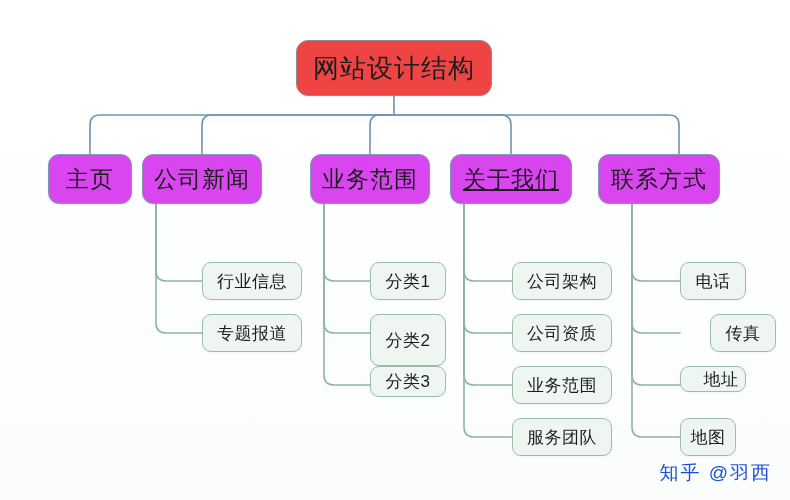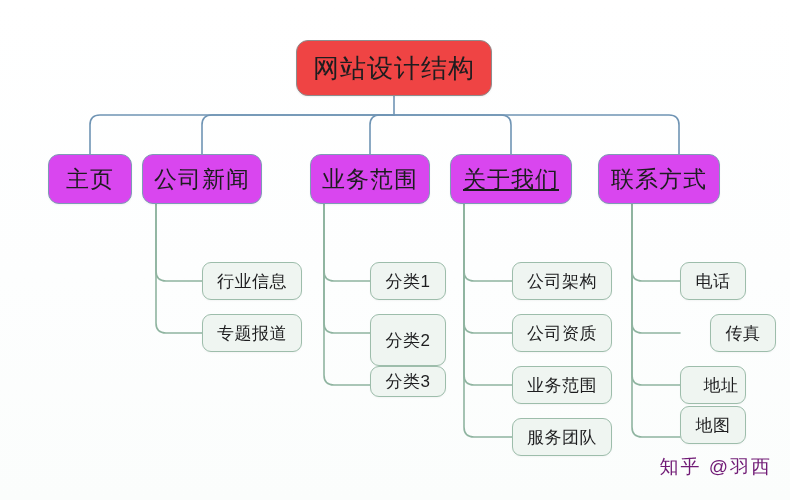--- a/index.html
+++ b/index.html
@@ -61,23 +61,23 @@
     background: #eff5f1;
     border: 1.5px solid #9dbdab;
     border-radius: 9px;
     font-size: 17px;
     letter-spacing: 0.5px;
     box-shadow: 0 1px 2px rgba(0,0,0,0.04);
   }
   #watermark {
     position: absolute;
     right: 18px;
-    bottom: 20px;
+    bottom: 14px;
     font-size: 19px;
-    color: #701a75;
+    color: #1d4ed8;
     letter-spacing: 2px;
     user-select: none;
   }
 </style>
 </head>
 <body>
 
 <div id="canvas">
   <div id="paper-tint"></div>
 
@@ -114,18 +114,18 @@
       <div class="node node-l3" style="left: 370px; top: 314px; width: 76px; height: 52px;">分类2</div>
       <div class="node node-l3" style="left: 370px; top: 366px; width: 76px; height: 31px;">分类3</div>
       <div class="node node-l2" style="left: 450px; top: 154px; width: 122px; height: 50px; text-decoration: underline;">关于我们</div>
       <div class="node node-l3" style="left: 512px; top: 262px; width: 100px; height: 38px;">公司架构</div>
       <div class="node node-l3" style="left: 512px; top: 314px; width: 100px; height: 38px;">公司资质</div>
       <div class="node node-l3" style="left: 512px; top: 366px; width: 100px; height: 38px;">业务范围</div>
       <div class="node node-l3" style="left: 512px; top: 418px; width: 100px; height: 38px;">服务团队</div>
       <div class="node node-l2" style="left: 598px; top: 154px; width: 122px; height: 50px;">联系方式</div>
       <div class="node node-l3" style="left: 680px; top: 262px; width: 66px; height: 38px;">电话</div>
       <div class="node node-l3" style="left: 680px; top: 314px; width: 66px; height: 38px; margin-left: 30px;">传真</div>
-      <div class="node node-l3" style="left: 680px; top: 366px; width: 66px; height: 38px; padding-left: 16px;">地址</div>
-      <div class="node node-l3" style="left: 680px; top: 406px; width: 66px; height: 38px;">地图</div>
+      <div class="node node-l3" style="left: 680px; top: 366px; width: 66px; height: 26px; padding-left: 16px;">地址</div>
+      <div class="node node-l3" style="left: 680px; top: 418px; width: 56px; height: 38px;">地图</div>
     </div>
 
   <div id="watermark">知乎 @羽西</div>
 </div>
 
 </body></html>

